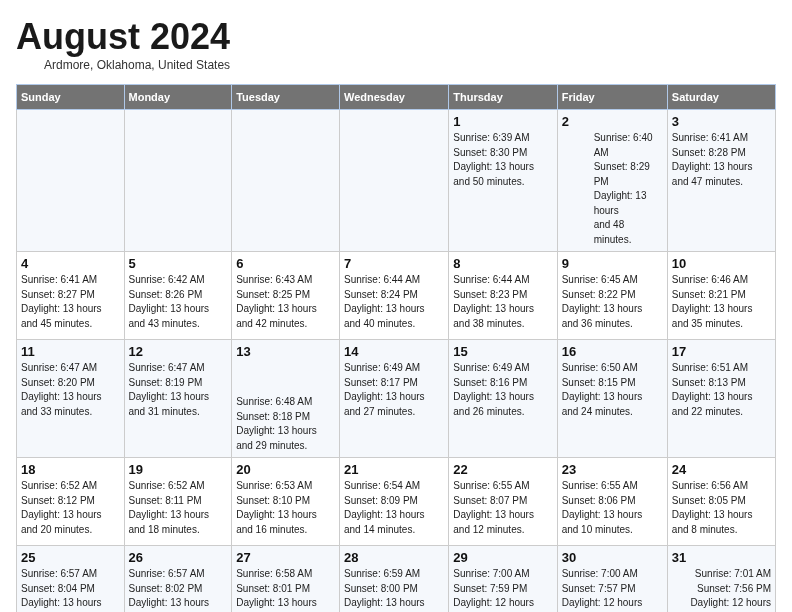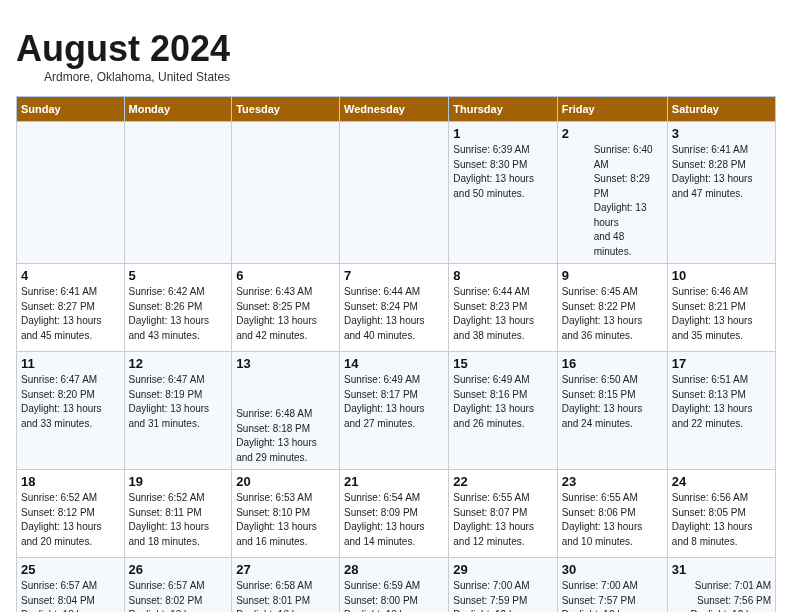--- a/index.html
+++ b/index.html
@@ -21,34 +21,33 @@
       flex-direction: column;
       align-items: flex-start;
     }
     .title-block {
       text-align: right;
     }
     .title-block h1 {
       font-size: 36px;
       font-weight: bold;
       color: #1a1a1a;
-      margin-top: 12px;
     }
     .title-block h2 {
       font-size: 12px;
       font-weight: normal;
       color: #333;
     }
     table {
       width: 100%;
       border-collapse: collapse;
       font-size: 11px;
     }
     thead tr th {
-      background-color: #a16207;
+      background-color: #737373;
       color: #fff;
       font-weight: bold;
       padding: 6px 4px;
       text-align: left;
       border: 1px solid #b0c8e8;
     }
     tbody tr td {
       border: 1px solid #ccc;
       vertical-align: top;
       padding: 4px;

